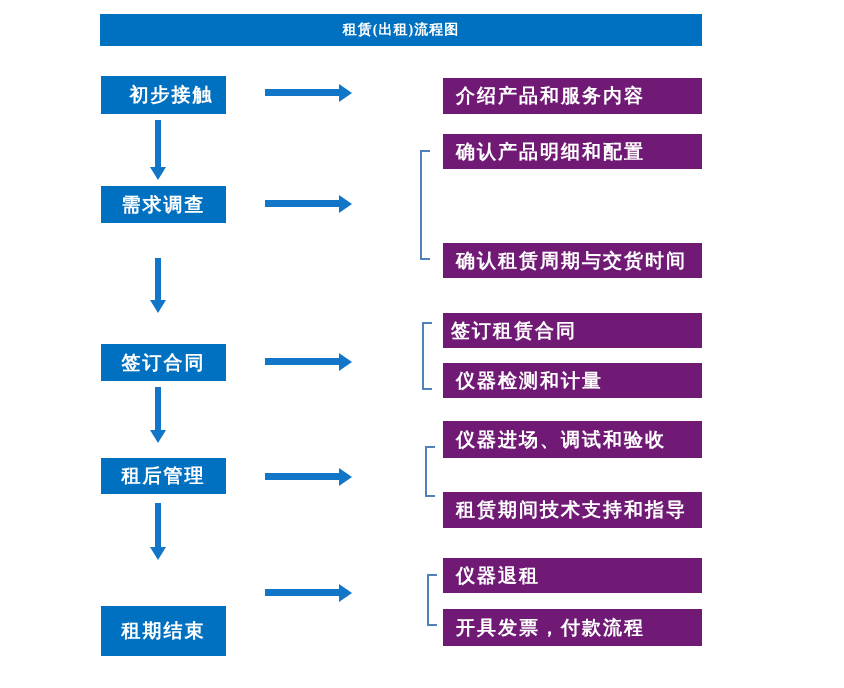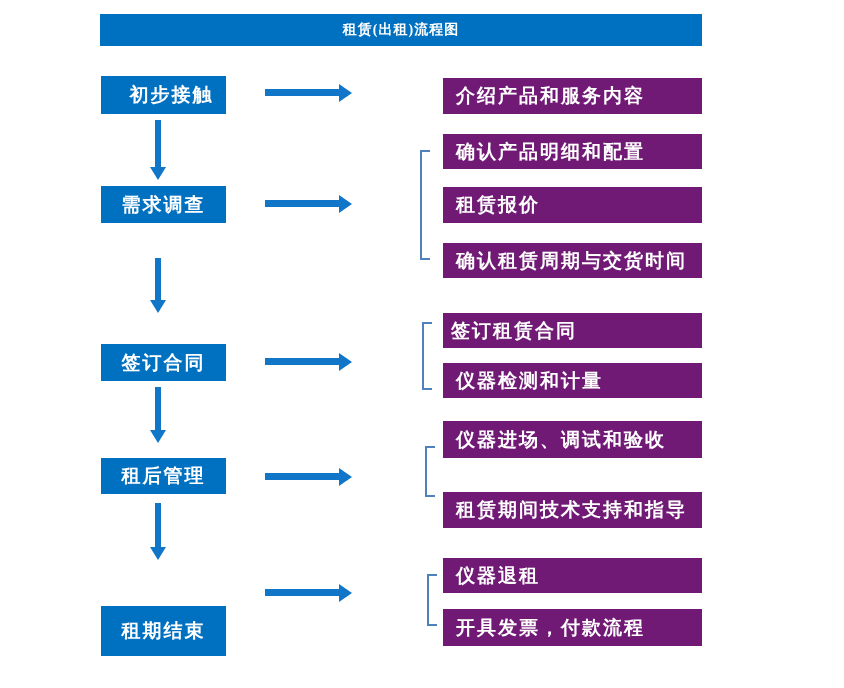--- a/index.html
+++ b/index.html
@@ -72,21 +72,20 @@
   <div class="title-bar">租赁(出租)流程图</div>
 
   <div class="lbox" id="l1">初步接触</div>
   <div class="lbox" id="l2">需求调查</div>
   <div class="lbox" id="l3">签订合同</div>
   <div class="lbox" id="l4">租后管理</div>
   <div class="lbox" id="l5">租期结束</div>
 
   <div class="rbox" id="r1">介绍产品和服务内容</div>
   <div class="rbox" id="r2">确认产品明细和配置</div>
-  <div class="rbox" id="r3">租赁报价</div>
   <div class="rbox" id="r4">确认租赁周期与交货时间</div>
   <div class="rbox" id="r5">签订租赁合同</div>
   <div class="rbox" id="r7">仪器进场、调试和验收</div>
   <div class="rbox" id="r6">仪器检测和计量</div>
   <div class="rbox" id="r8">租赁期间技术支持和指导</div>
   <div class="rbox" id="r9">仪器退租</div>
   <div class="rbox" id="r10">开具发票，付款流程</div>
 
   <div class="harrow" id="ha1">
       <span class="head"></span>

